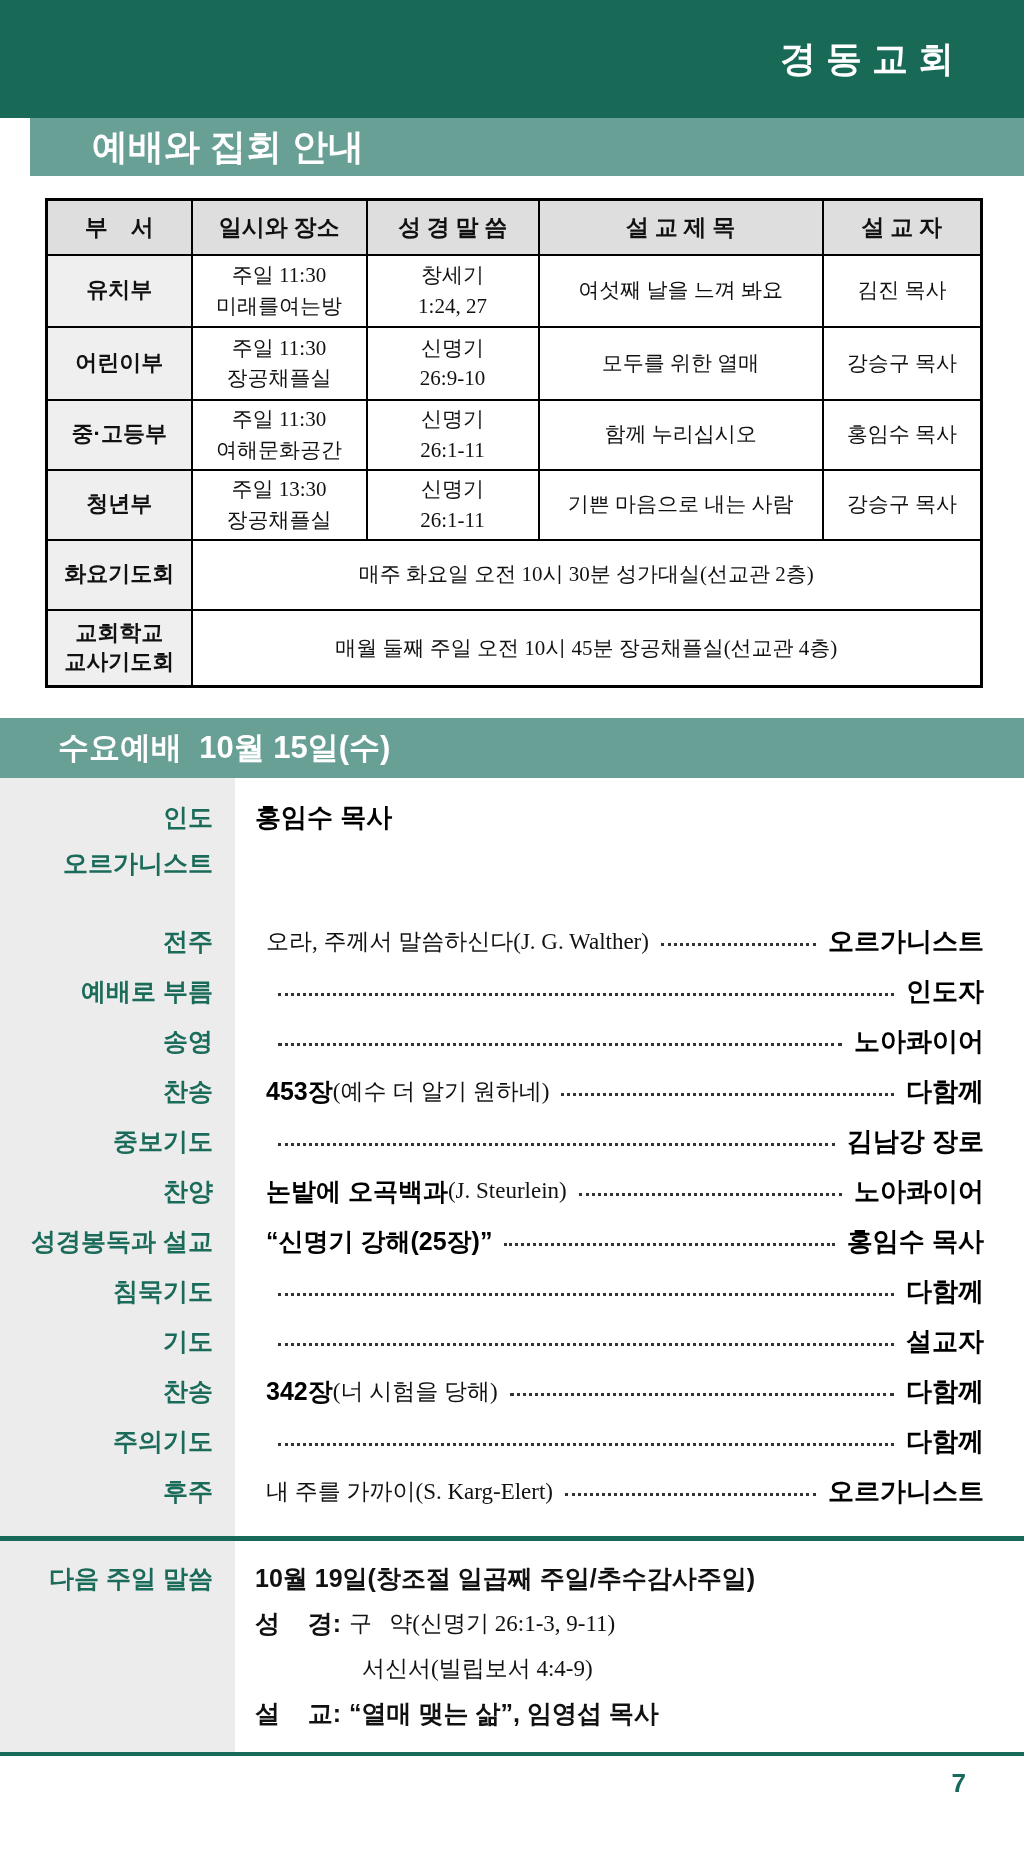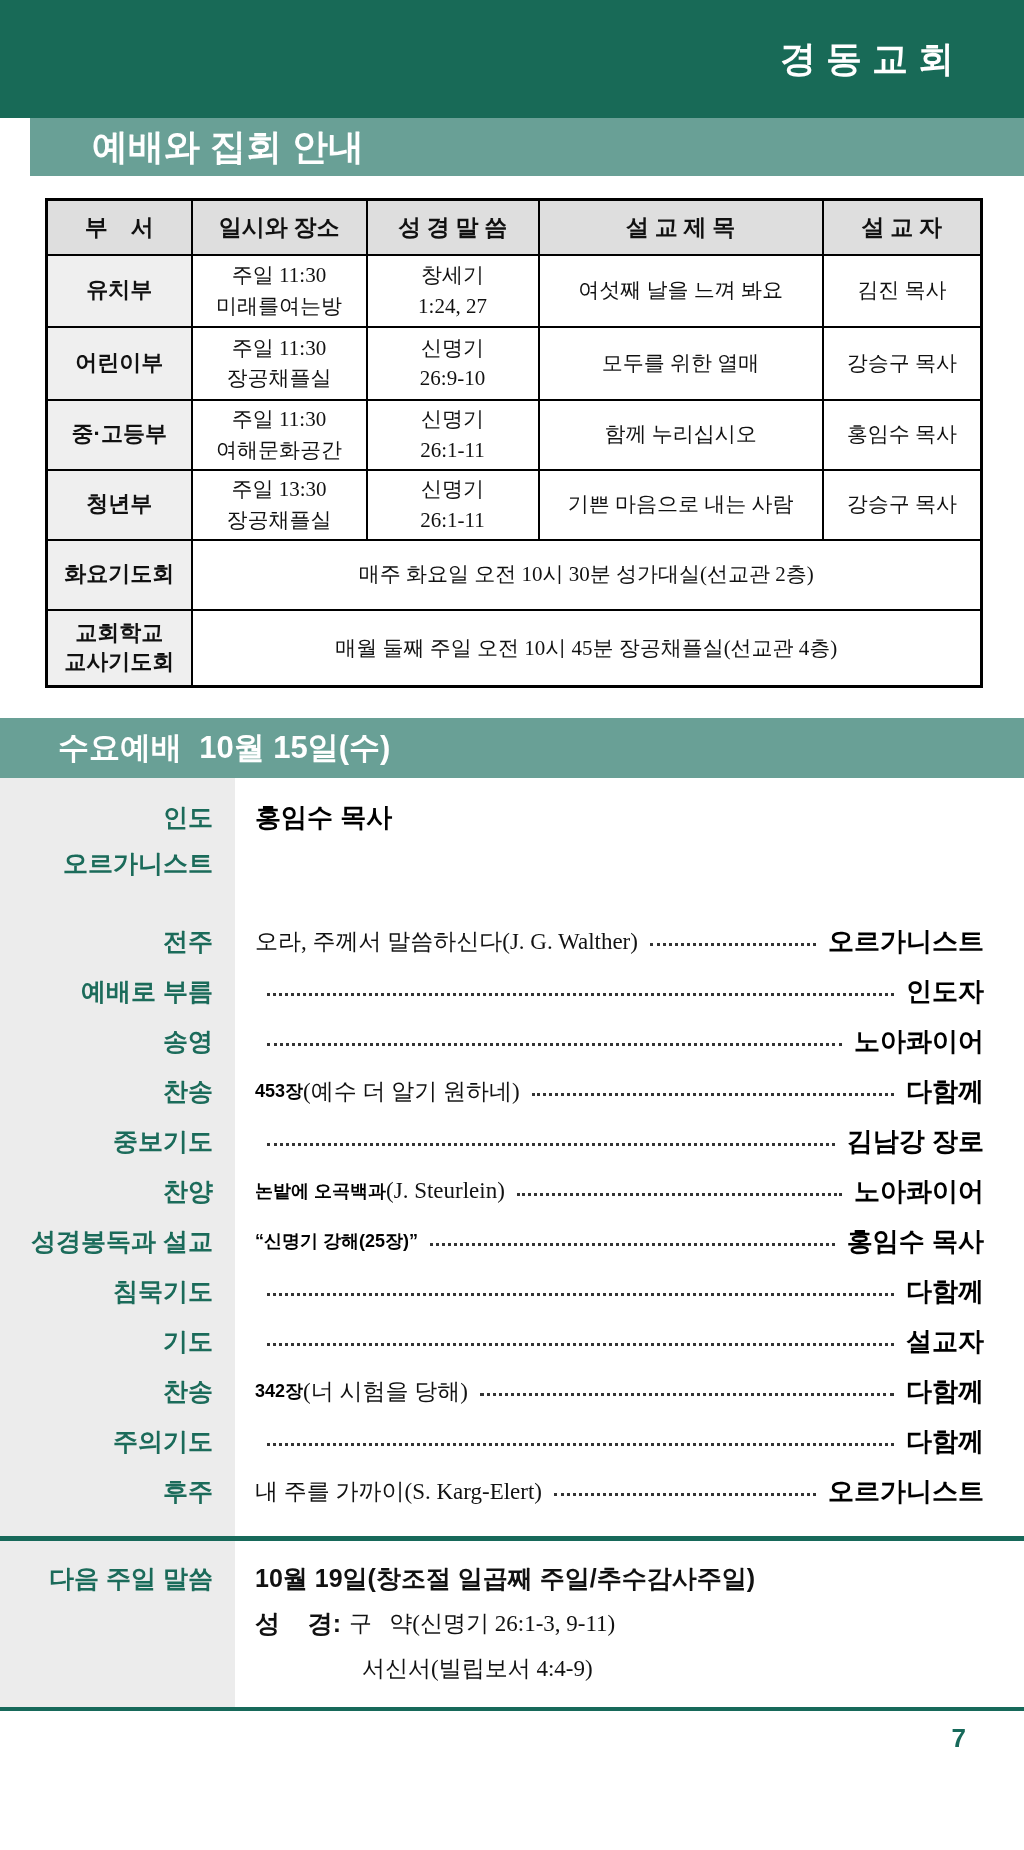--- a/index.html
+++ b/index.html
@@ -30,21 +30,21 @@
   
   .worship{background:linear-gradient(90deg,#ECECEC 0 235px,#ffffff 235px);
            padding-top:16px;padding-bottom:20px;box-sizing:border-box;}
   .wrow{display:flex;align-items:center;height:50px;}
   .wrow.small{height:46px;}
   .wspacer{height:30px;}
   .wlabel{width:235px;flex-shrink:0;box-sizing:border-box;text-align:right;padding-right:22px;
           color:#1B6B5A;font-weight:bold;font-size:25px;white-space:pre;}
   .wbody{flex:1;display:flex;align-items:center;padding:0 40px 0 20px;min-width:0;}
   .wvalue{font-weight:bold;font-size:26px;color:#000;white-space:pre;}
-  .wstrong{font-weight:bold;font-size:18px;color:#000;white-space:pre;}
+  .wstrong{font-weight:bold;font-size:25px;color:#000;white-space:pre;margin-left:11px;}
   .witem{font-family:"Liberation Serif",serif;font-size:23px;color:#111;white-space:pre;text-align:right;}
   .wdots{flex:1;border-bottom:3px dotted #333;margin:0 12px;transform:translateY(3px);min-width:20px;}
   .wright{font-weight:bold;font-size:26px;color:#000;white-space:nowrap;}
 
   
   .rule{height:5px;background:#17695A;}
   .rule2{height:4px;background:#17695A;}
   .nextweek{background:linear-gradient(90deg,#ECECEC 0 235px,#ffffff 235px);
             padding:15px 0 16px;box-sizing:border-box;}
   .nrow{display:flex;align-items:center;height:45px;}
@@ -295,20 +295,27 @@
         <span class="ninline">성    경:</span>
         <span class="nvalue">구   약(신명기 26:1-3, 9-11)</span>
       </div>
     </div>
     <div class="nrow">
       <div class="wlabel"></div>
       <div class="ncontent nindent">
         <span class="nvalue">서신서(빌립보서 4:4-9)</span>
       </div>
     </div>
+    <div class="nrow">
+      <div class="wlabel"></div>
+      <div class="ncontent">
+        <span class="ninline">설    교:</span>
+        <span class="nsermon">“열매 맺는 삶”, 임영섭 목사</span>
+      </div>
+    </div>
   </div>
 
   <div class="rule2"></div>
 
   <div class="pagerow">
     <span class="pagenum">7</span>
   </div>
 
 </div>
 

